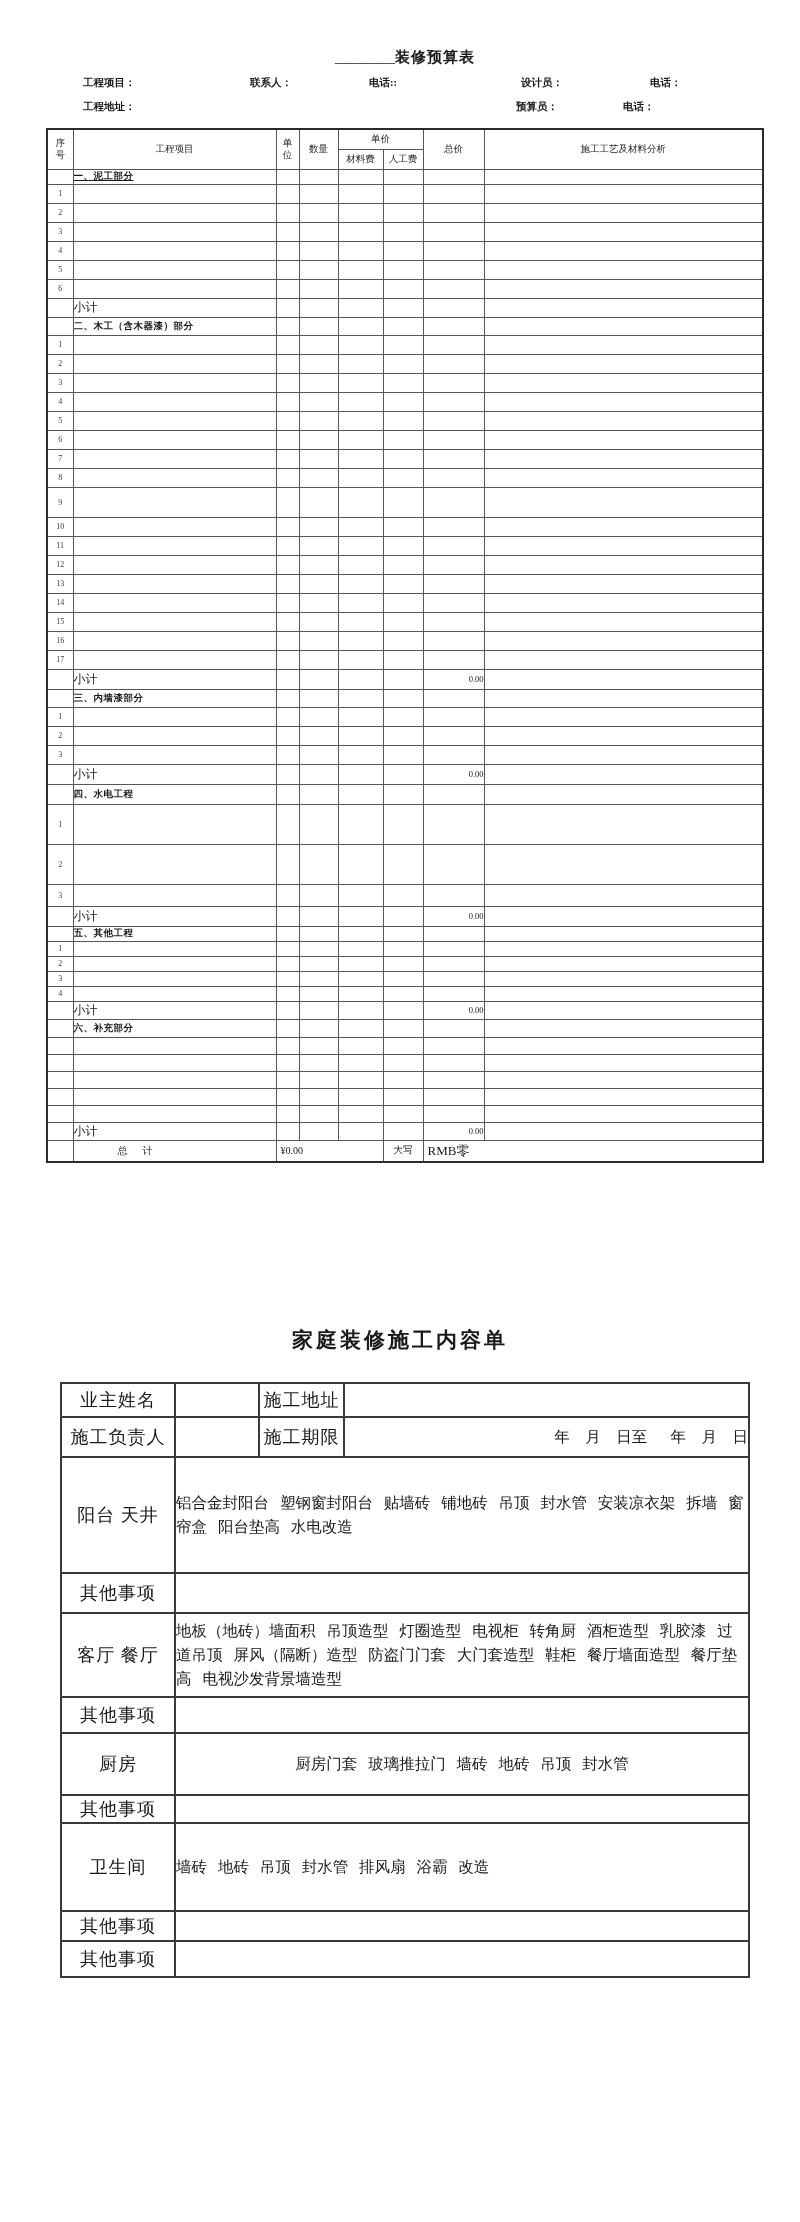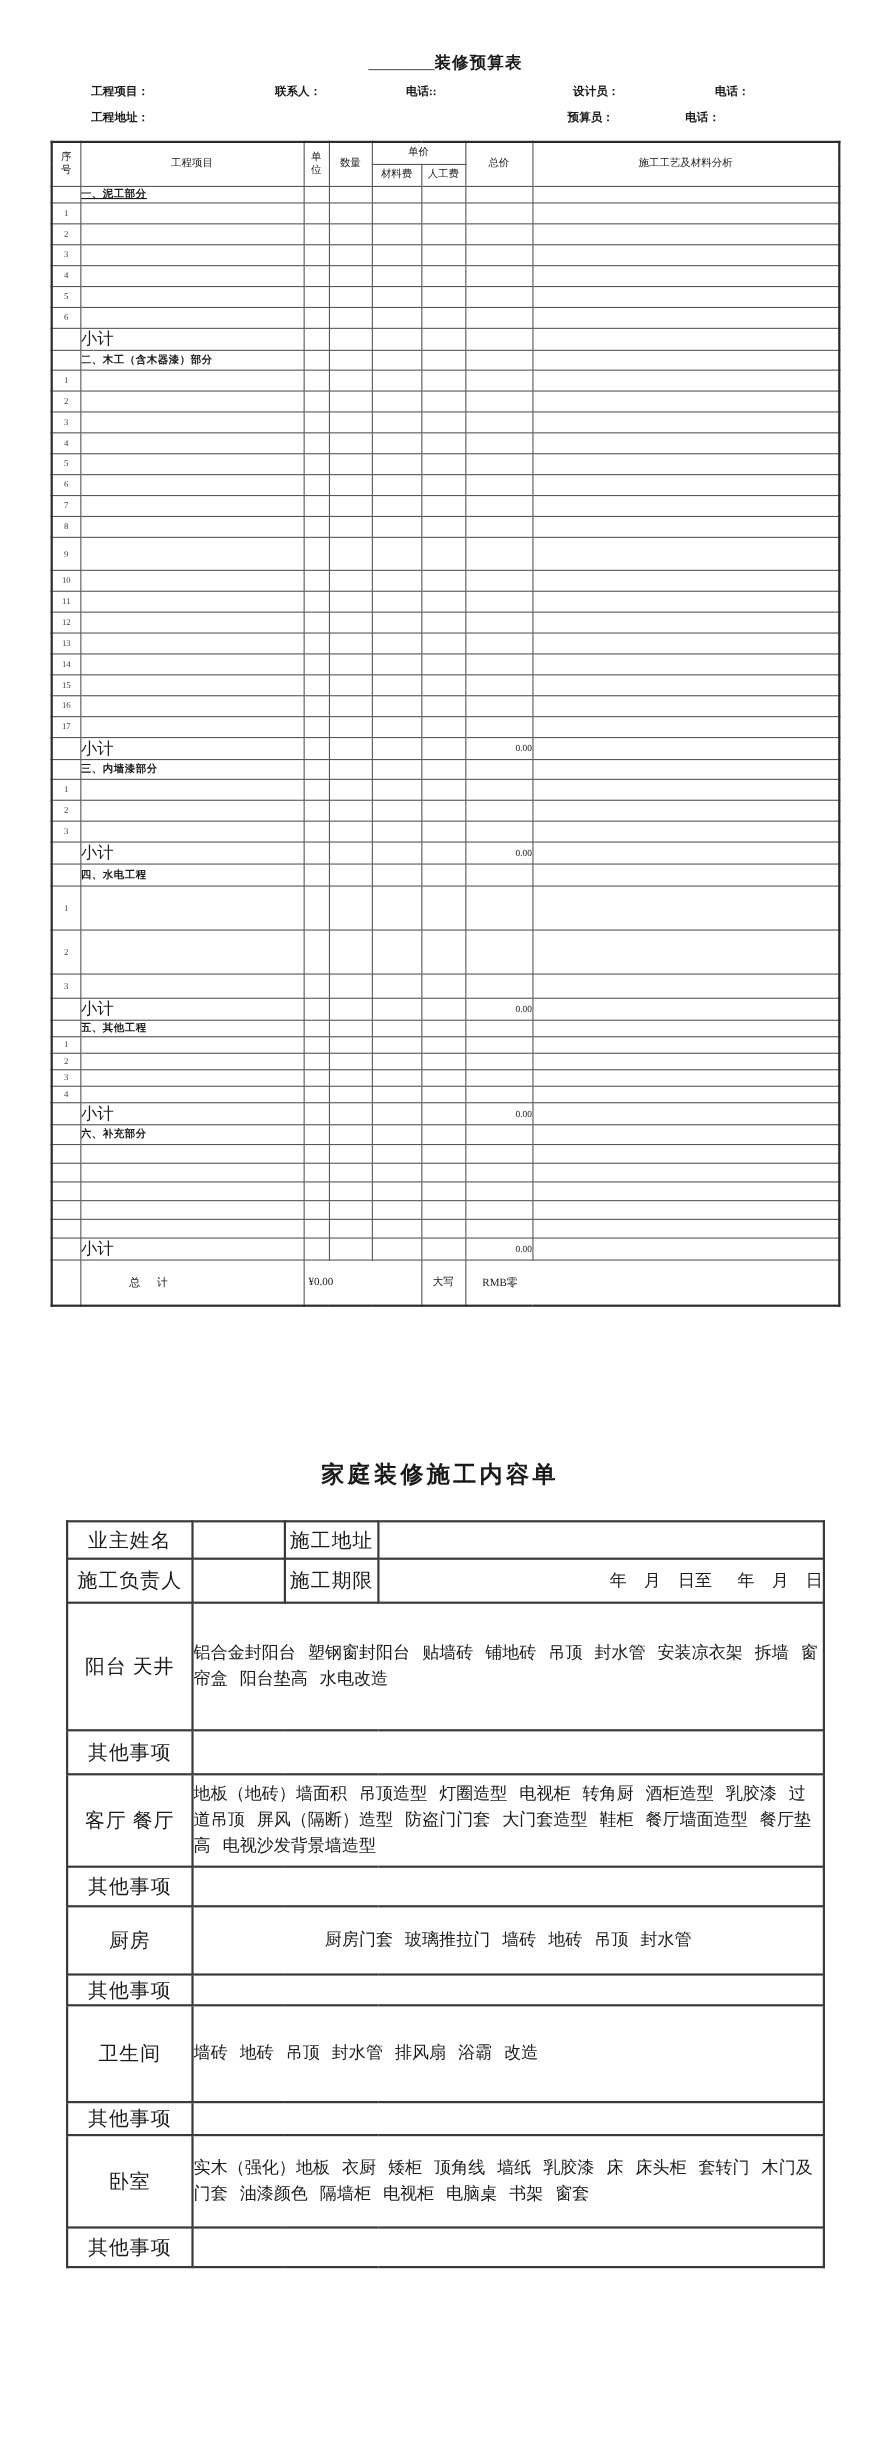--- a/index.html
+++ b/index.html
@@ -18,27 +18,27 @@
 
   
   table{border-collapse:collapse;table-layout:fixed}
   .budget-table{position:absolute;left:46px;top:128px;width:716px;border:2px solid #2b2b2b}
   .budget-table th,.budget-table td{border:1px solid #565656;padding:0;overflow:hidden;vertical-align:middle}
   .budget-table th{font-weight:normal;font-size:9.5px;text-align:center;line-height:1.15}
   .vwrap span{display:inline-block;width:1em;line-height:1.3}
   .b-seq{font-size:8px;color:#3d3d3d;text-align:center}
   .b-item{font-size:9px;text-align:left;padding-left:3px}
   .b-sec{font-size:9.5px;font-weight:bold;text-align:left;padding-left:3px;letter-spacing:.5px}
-  .b-sub{font-size:15px;text-align:left;padding-left:3px}
+  .b-sub{font-size:12px;text-align:left;padding-left:3px}
   .b-val{font-size:8.5px;text-align:right;padding-right:3px}
   .gt td{font-size:10px}
   .gt .gt-label{text-align:left;padding-left:44px;white-space:pre;letter-spacing:1px}
   .gt .gt-amount{text-align:left;padding-left:4px}
   .gt .gt-caps{text-align:center;font-size:9.5px}
-  .gt .gt-capsval{text-align:left;padding-left:15px;font-size:10px}
+  .gt .gt-capsval{text-align:left;padding-left:4px;font-size:13px}
 
   
   .content-title{position:absolute;top:1326px;left:0;width:800px;text-align:center;font-size:21px;font-weight:bold;letter-spacing:3px}
   .content-table{position:absolute;left:60px;top:1382px;width:688px;border:2px solid #2e2e2e}
   .content-table td{border:2px solid #3a3a3a;padding:0;vertical-align:middle;overflow:hidden}
   .c-label{font-size:18px;text-align:center;letter-spacing:1px}
   .c-content{font-size:15.5px;line-height:24px;text-align:left;padding:2px 10px;word-spacing:7px}
   .c-center{text-align:center}
   .c-date{font-size:15.5px;text-align:right;white-space:pre}
   .c-sign{position:relative;font-size:15.5px;padding-left:6px}
@@ -585,21 +585,21 @@
         <td class="b-sub">小计</td>
         <td></td>
         <td></td>
         <td></td>
         <td></td>
         <td class="b-val">0.00</td>
         <td></td>
       </tr>
     </tbody>
   <tbody>
-    <tr class="gt" style="height:42px">
+    <tr class="gt" style="height:22px">
       <td></td>
       <td class="gt-label">总    计</td>
       <td colspan="3" class="gt-amount">¥0.00</td>
       <td class="gt-caps">大写</td>
       <td colspan="2" class="gt-capsval">RMB零</td>
     </tr>
   </tbody>
 </table>
 
 <div class="content-title">家庭装修施工内容单</div>
@@ -649,22 +649,18 @@
         <td class="c-content" colspan="3"></td>
       </tr>
       <tr style="height: 88px;">
         <td class="c-label">卫生间</td>
         <td class="c-content" colspan="3">墙砖 地砖 吊顶 封水管 排风扇 浴霸 改造</td>
       </tr>
       <tr style="height: 30px;">
         <td class="c-label">其他事项</td>
         <td class="c-content" colspan="3"></td>
       </tr>
-      <tr style="height: 84px;">
-        <td class="c-label">卧室</td>
-        <td class="c-content" colspan="3">实木（强化）地板 衣厨 矮柜 顶角线 墙纸 乳胶漆 床 床头柜 套转门 木门及门套 油漆颜色 隔墙柜 电视柜 电脑桌 书架 窗套</td>
-      </tr>
       <tr style="height: 36px;">
         <td class="c-label">其他事项</td>
         <td class="c-content" colspan="3"></td>
       </tr>
     </tbody>
 </table>
 
 </body></html>

